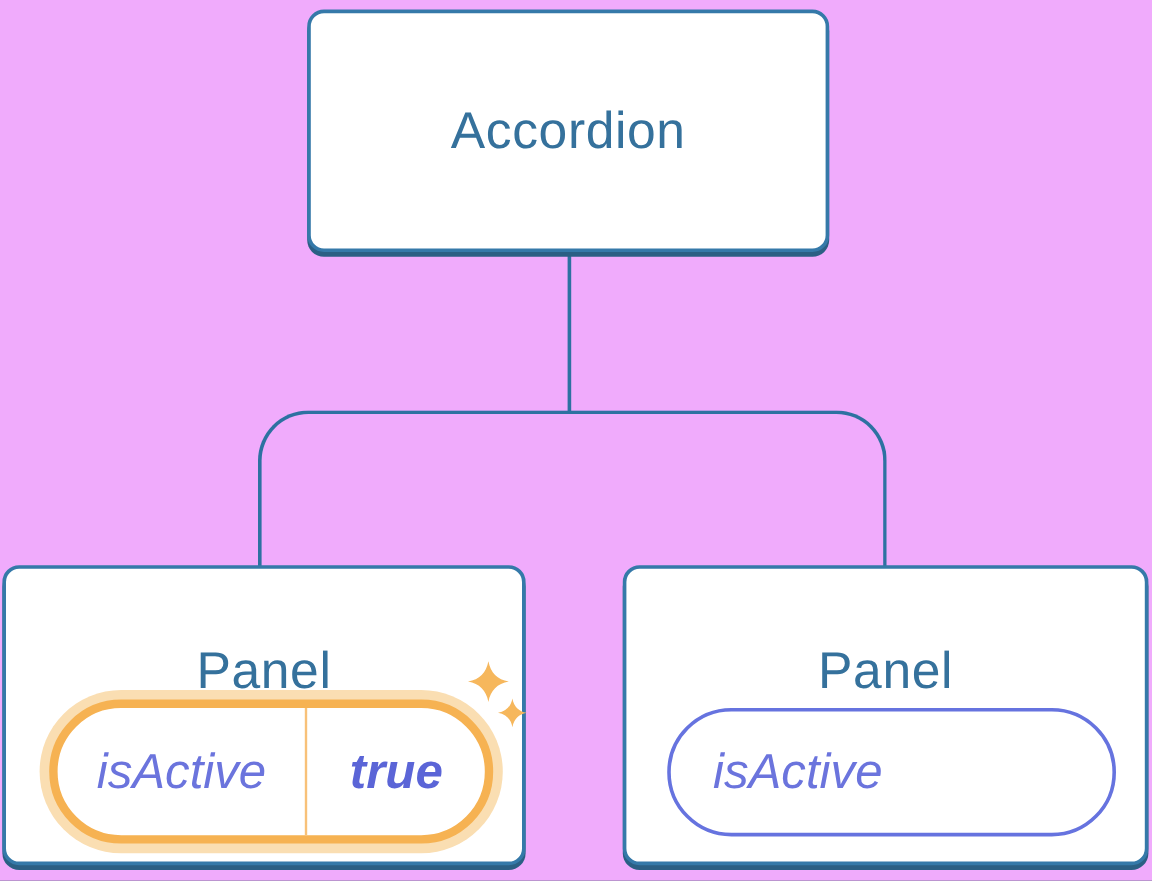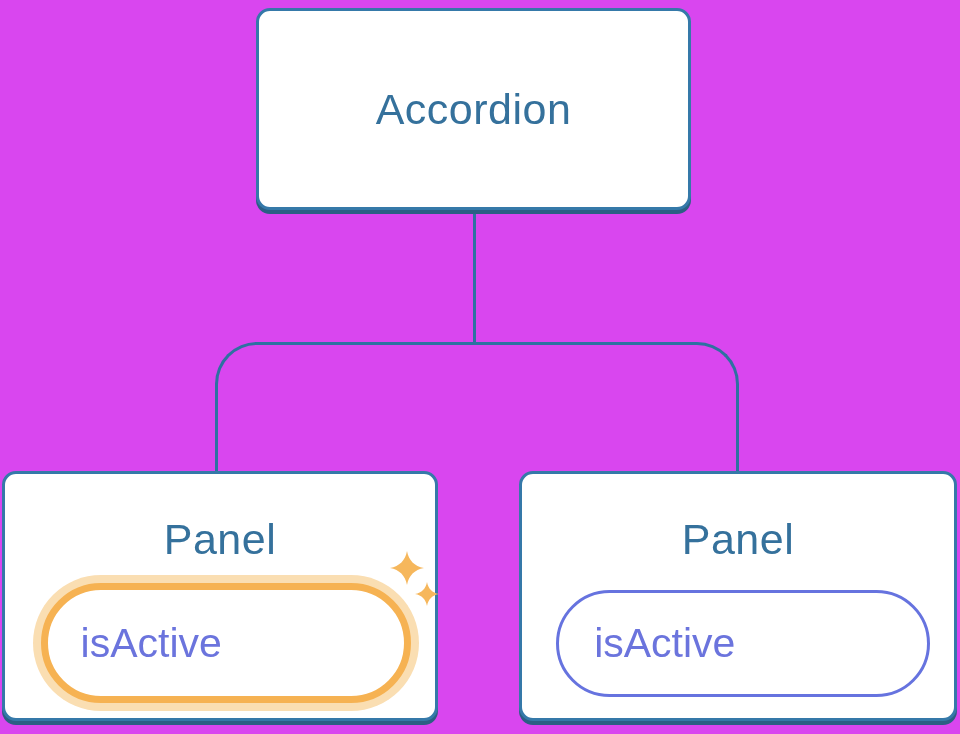--- a/index.html
+++ b/index.html
@@ -6,21 +6,21 @@
   html, body { width: 960px; height: 734px; }
   body {
     background: #4C6872;
     font-family: "Liberation Sans", sans-serif;
     overflow: hidden;
   }
   .stage {
     position: relative;
     width: 960px;
     height: 734px;
-    background: #d946ef;
+    background: #f0abfc;
   }
 
   
   .stem {
     position: absolute;
     left: 473px; top: 209px;
     width: 3px; height: 136px;
     background: #2D71A1;
   }
   .branch {
@@ -51,38 +51,39 @@
   .node-title {
     color: #35719C;
     font-size: 43px;
     font-weight: 500;
     line-height: 1;
     letter-spacing: 0.5px;
   }
   .panel-title {
     display: block;
     text-align: center;
-    margin-top: 44px;
+    margin-top: 64px;
   }
 
   
   .pill {
     position: absolute;
     display: flex;
     align-items: stretch;
     background: #FFFFFF;
     overflow: hidden;
   }
   .pill .cell {
     display: flex;
     align-items: center;
     justify-content: center;
     font-size: 41px;
     color: #6B74DD;
     line-height: 1;
+    font-style: italic;
   }
   .pill-active {
     left: 36px; top: 109px;
     width: 370px; height: 120px;
     border: 7px solid #F6B252;
     border-radius: 60px;
     box-shadow: 0 0 0 8px #FADEB2;
   }
   .pill-active .cell-name  { flex: 0 0 58%; }
   .pill-active .cell-value {
@@ -120,20 +121,21 @@
   <div class="branch"></div>
 
   <div class="node root-node">
     <span class="node-title">Accordion</span>
   </div>
 
   <div class="node panel-left">
     <span class="node-title panel-title">Panel</span>
     <div class="pill pill-active">
       <span class="cell cell-name">isActive</span>
+      <span class="cell cell-value">true</span>
     </div>
     <svg class="sparkles" viewBox="0 0 54 60" xmlns="http://www.w3.org/2000/svg" aria-hidden="true">
       <path fill="#F6B75C" d="M20 3 C21.8 12.6 27.4 18.2 37 20 C27.4 21.8 21.8 27.4 20 37 C18.2 27.4 12.6 21.8 3 20 C12.6 18.2 18.2 12.6 20 3 Z"></path>
       <path fill="#F6B75C" d="M40 34 C41.3 40.8 45.2 44.7 52 46 C45.2 47.3 41.3 51.2 40 58 C38.7 51.2 34.8 47.3 28 46 C34.8 44.7 38.7 40.8 40 34 Z"></path>
     </svg>
   </div>
 
   <div class="node panel-right">
     <span class="node-title panel-title">Panel</span>
     <div class="pill pill-inactive">

